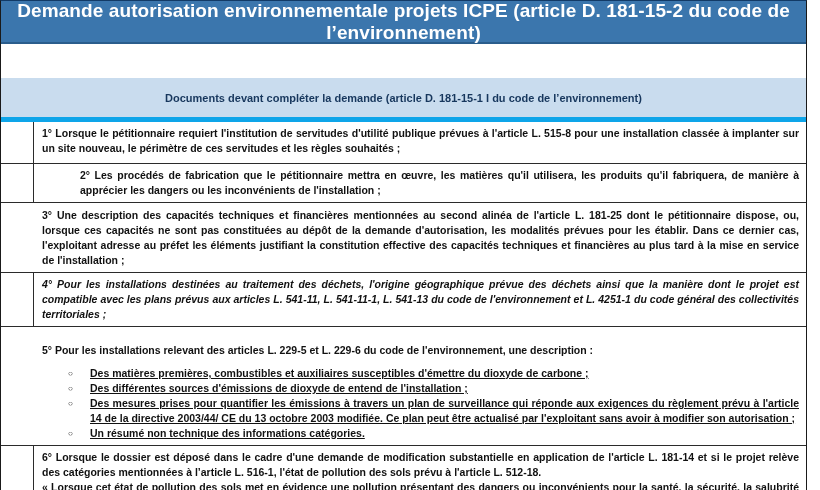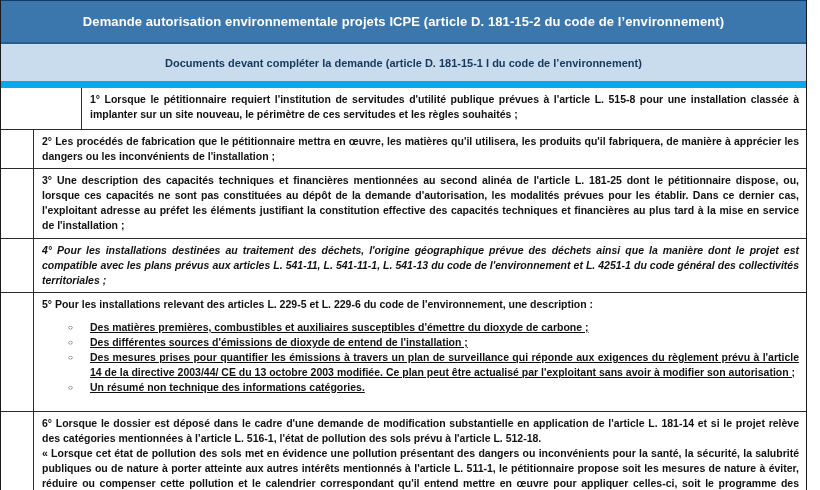--- a/index.html
+++ b/index.html
@@ -25,32 +25,33 @@
     flex: 0 0 43px;
     background: #3b76ad;
     border-bottom: 2px solid #2a5d8c;
     display: flex;
     align-items: center;
     justify-content: center;
   }
   .band-dark .title {
     color: #ffffff;
     font-weight: 700;
-    font-size: 13px;
+    font-size: 19px;
     letter-spacing: 0.1px;
     text-align: center;
   }
   .band-light {
     height: 44px;
     flex: 0 0 44px;
     background: #c9dcee;
-    border-bottom: 7px solid #0ea5e9;
+    border-bottom: 5px solid #0ea5e9;
     display: flex;
     align-items: center;
     justify-content: center;
+    margin-top: 34px;
   }
   .band-light .subtitle {
     color: #17375d;
     font-weight: 700;
     font-size: 11px;
     text-align: center;
   }
   .row {
     display: flex;
     border-bottom: 1px solid #2b2b2b;
@@ -65,25 +66,25 @@
   }
   .content {
     flex: 1;
     padding: 4px 7px 4px 8px;
     font-size: 10.5px;
     font-weight: 700;
     line-height: 15px;
     color: #111111;
     text-align: justify;
   }
-  .r1 { min-height: 42px; padding-left: 48px; }
-  .r2 { min-height: 39px; }
-  .r3 { min-height: 70px; }
+  .r1 { min-height: 42px; }
+  .r2 { min-height: 39px; gap: 38px; }
+  .r3 { min-height: 70px; align-items: center; }
   .r4 { min-height: 54px; font-style: italic; }
-  .r5 { min-height: 119px; }
+  .r5 { min-height: 119px; align-items: flex-end; }
   .bullets {
     list-style: none;
     margin-top: 8px;
   }
   .bullets li {
     display: flex;
     align-items: flex-start;
   }
   .blt {
     flex: 0 0 22px;

